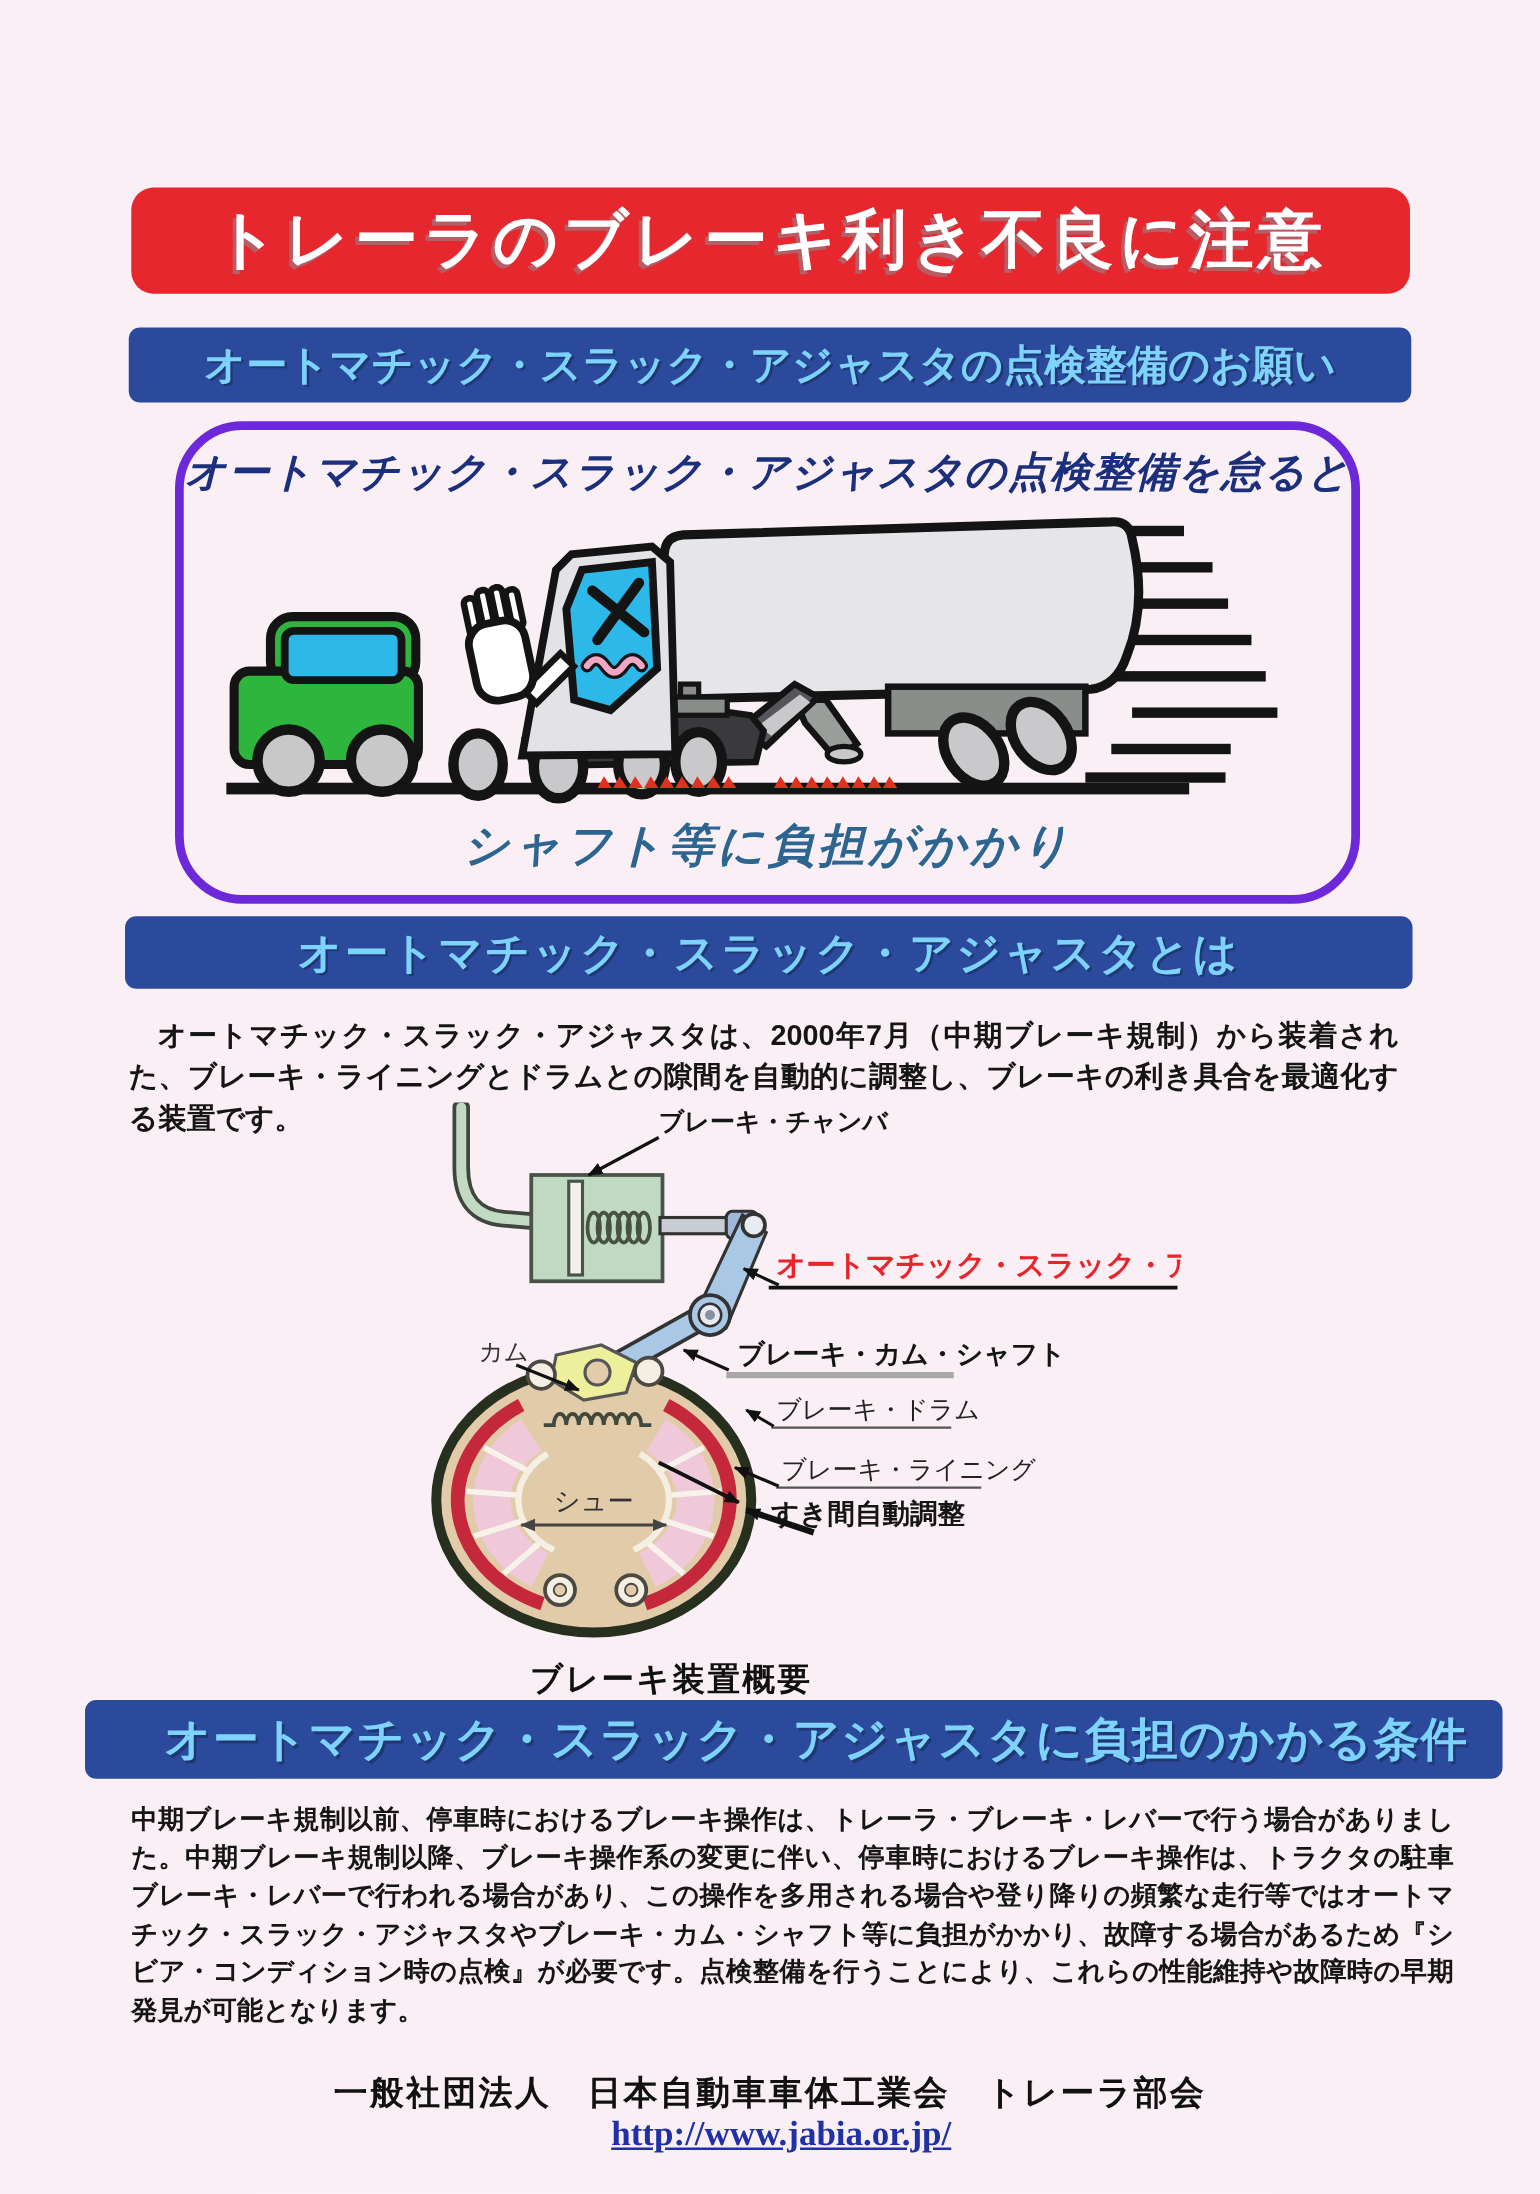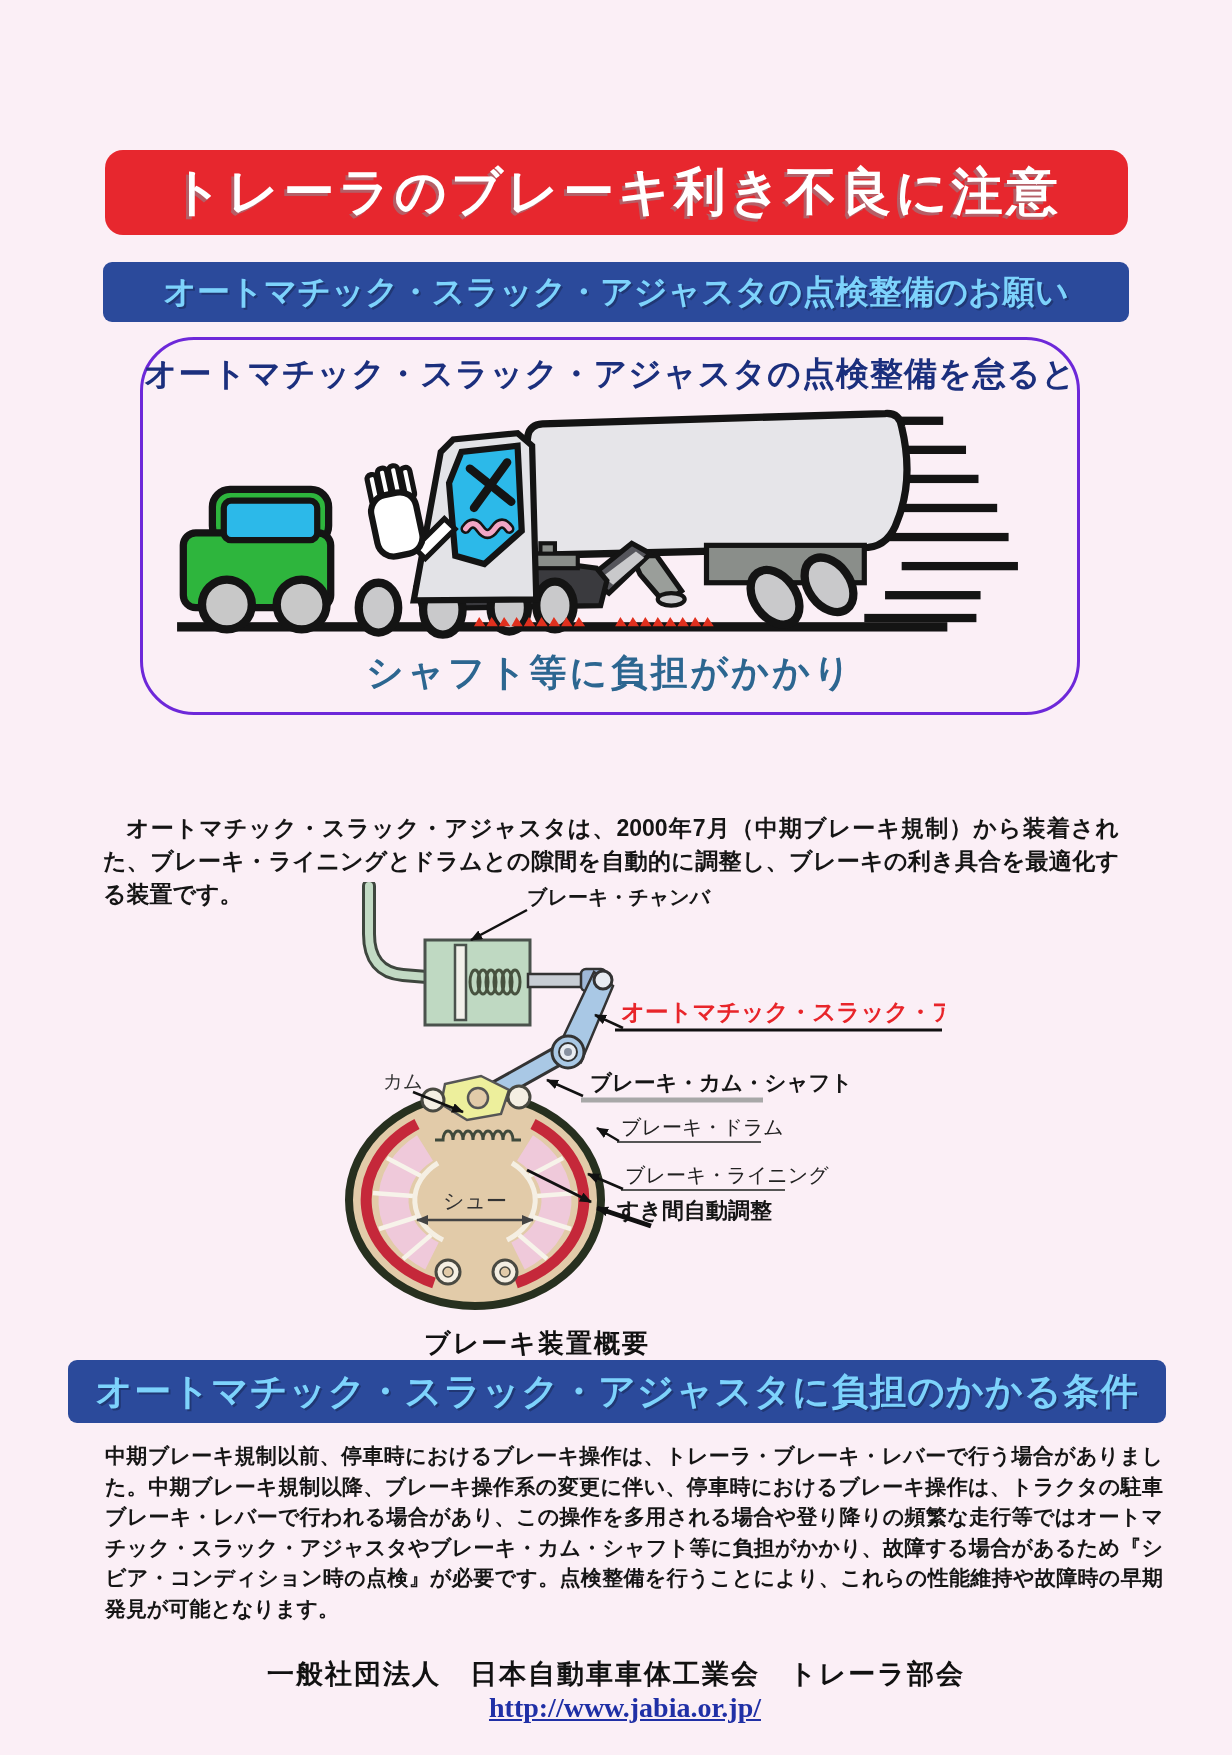--- a/index.html
+++ b/index.html
@@ -17,25 +17,25 @@
     text-shadow:-3px 3px 0 rgba(140,140,150,.55);
     border-radius:18px;
   }
   .banner-blue{
     background:#2B4A9B;border-radius:9px;color:#7dd3fc;font-weight:bold;
     display:flex;align-items:center;justify-content:center;
     text-shadow:2px 2px 0 rgba(0,0,0,.25);
   }
   .banner-s1{left:103px;top:262px;width:1026px;height:60px;font-size:33px;}
   .banner-s2{left:100px;top:733px;width:1030px;height:58px;font-size:35px;letter-spacing:2px;}
-  .banner-s3{left:68px;top:1360px;width:1098px;height:63px;font-size:37px;letter-spacing:1px;}
+  .banner-s3{left:68px;top:1360px;width:1098px;height:63px;font-size:37px;letter-spacing:1px;padding-left:36px;}
   
   .warnbox{
     left:140px;top:337px;width:934px;height:372px;
-    border:3px solid #6d28d9;border-radius:54px;background:transparent;
+    border:7px solid #6d28d9;border-radius:54px;background:transparent;font-style:italic;
   }
   .warnbox-heading{
     position:absolute;left:0;top:12px;width:100%;text-align:center;
     font-size:33px;font-weight:bold;color:#1B2F7D;letter-spacing:1px;
   }
   .warnbox-caption{
     position:absolute;left:0;top:308px;width:100%;text-align:center;
     font-size:37px;font-weight:bold;color:#2C6690;letter-spacing:3px;
   }
   .cartoon{position:absolute;left:32px;top:60px;}
@@ -139,20 +139,23 @@
 
       <g fill="#E0301E">
         <path d="M288,218 l5,-9 l6,9 z m12,0 l5,-9 l6,9 z m12,0 l5,-9 l6,9 z m12,0 l5,-9 l6,9 z m12,0 l5,-9 l6,9 z m12,0 l5,-9 l6,9 z m12,0 l5,-9 l6,9 z m12,0 l5,-9 l6,9 z m12,0 l5,-9 l6,9 z"></path>
         <path d="M424,218 l5,-9 l6,9 z m12,0 l5,-9 l6,9 z m12,0 l5,-9 l6,9 z m12,0 l5,-9 l6,9 z m12,0 l5,-9 l6,9 z m12,0 l5,-9 l6,9 z m12,0 l5,-9 l6,9 z m12,0 l5,-9 l6,9 z"></path>
       </g>
     </svg>
 
     <div class="warnbox-caption">シャフト等に負担がかかり</div>
   </div>
 
+  <div class="abs banner-blue banner-s2">
+    <span>オートマチック・スラック・アジャスタとは</span>
+  </div>
 
   <div class="abs para para1">オートマチック・スラック・アジャスタは、2000年7月（中期ブレーキ規制）から装着された、ブレーキ・ライニングとドラムとの隙間を自動的に調整し、ブレーキの利き具合を最適化する装置です。</div>
 
   <svg class="abs diagram" width="660" height="445" viewBox="0 0 660 445">
     <defs>
       <marker id="ah" markerWidth="14" markerHeight="12" refX="11" refY="5" orient="auto" markerUnits="userSpaceOnUse">
         <path d="M0,0 L12,5 L0,10 z" fill="#111"></path>
       </marker>
       <marker id="ah2" markerWidth="14" markerHeight="12" refX="11" refY="5" orient="auto-start-reverse" markerUnits="userSpaceOnUse">
         <path d="M0,0 L12,5 L0,10 z" fill="#444"></path>

